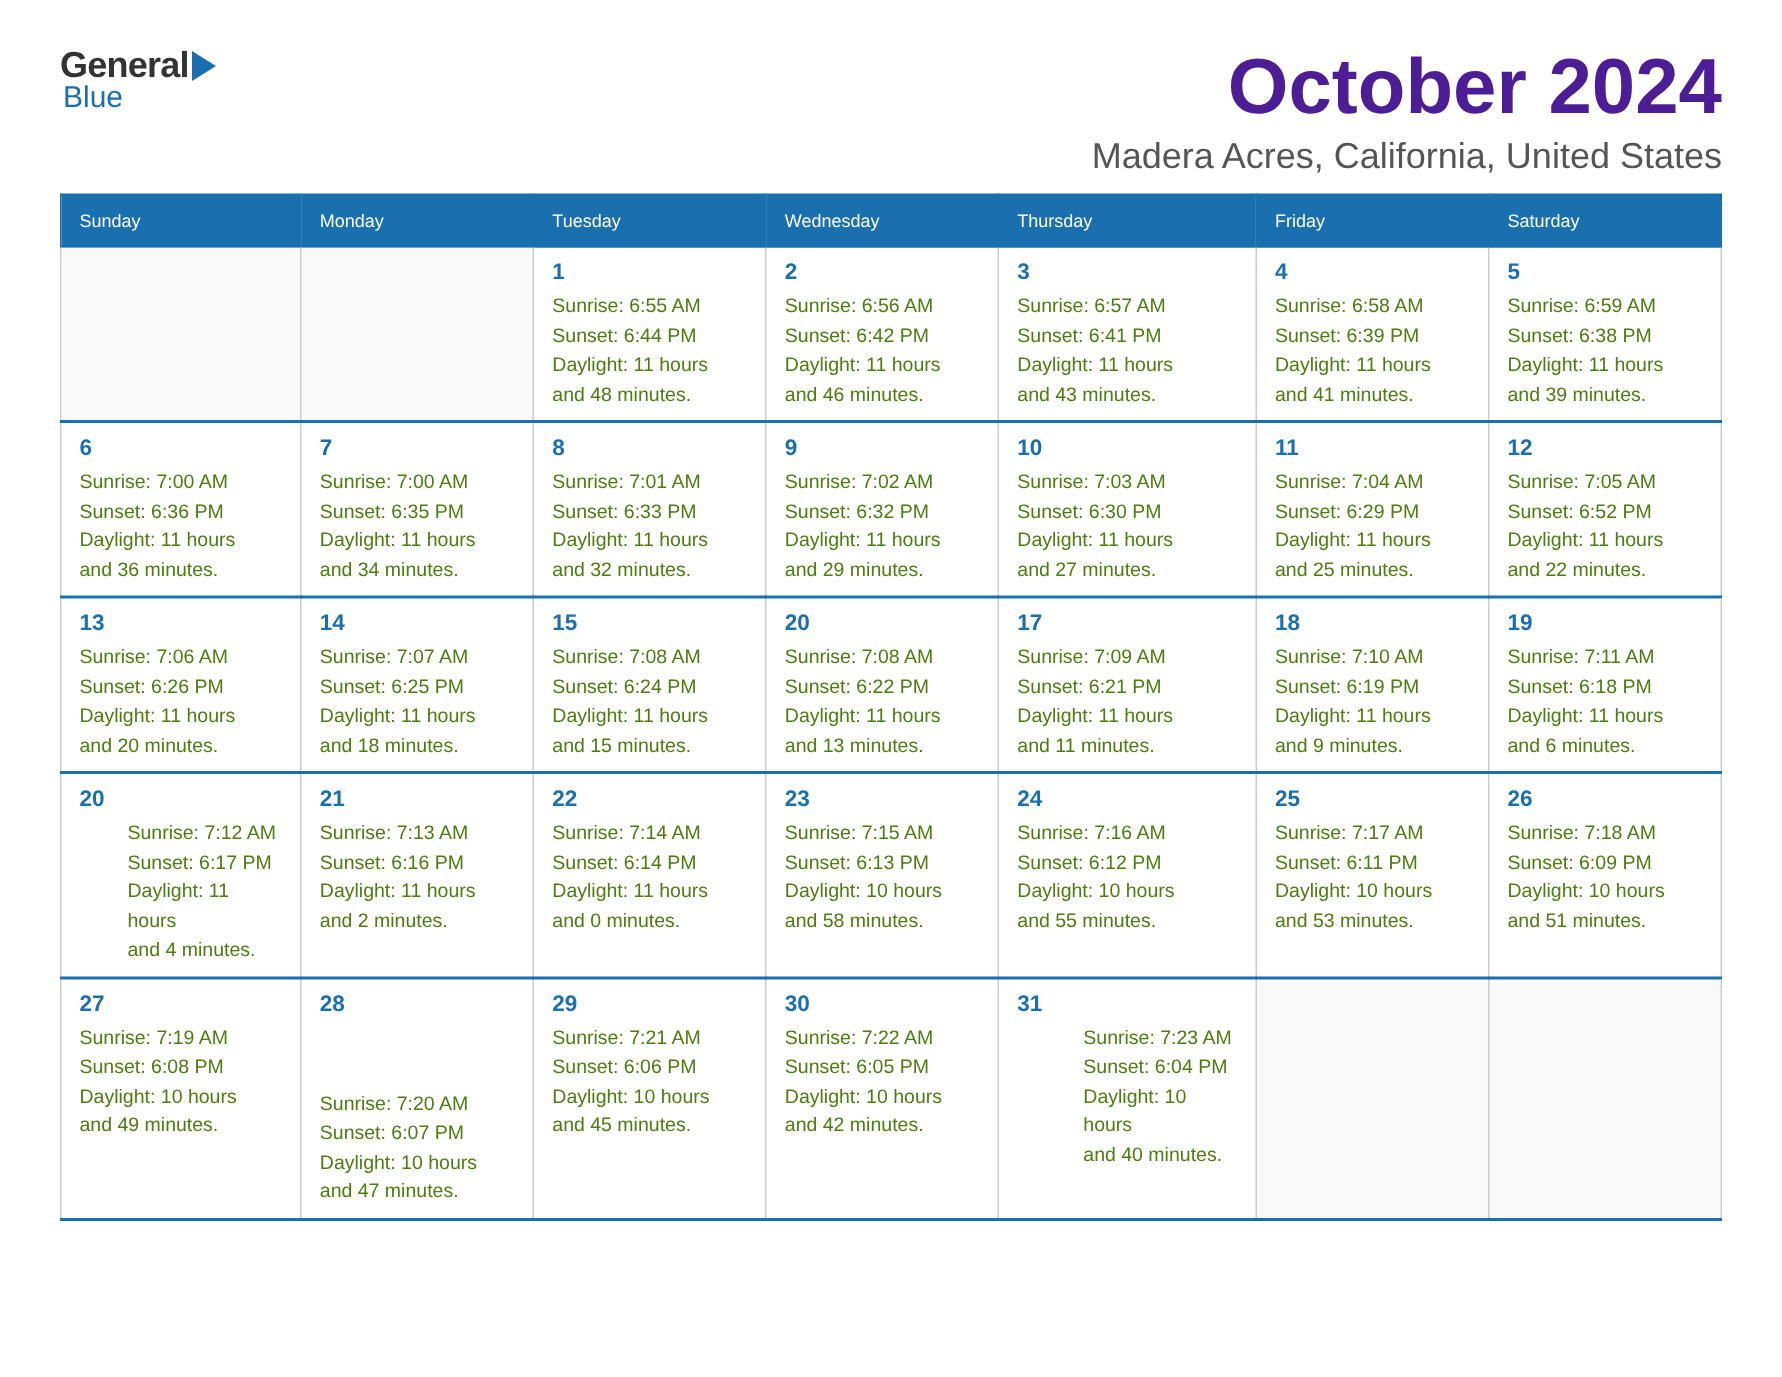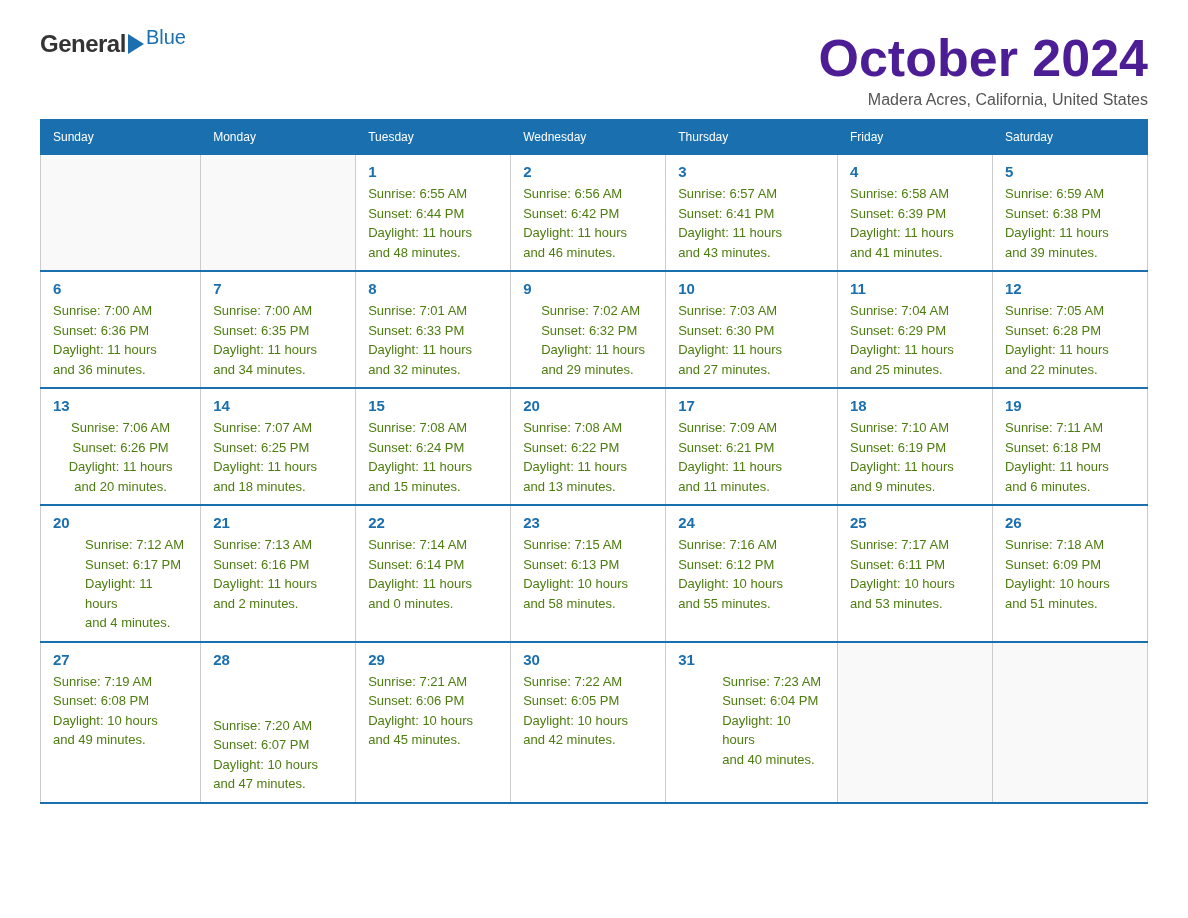--- a/index.html
+++ b/index.html
@@ -19,21 +19,21 @@
     .title-area {
       text-align: right;
     }
     .month-title {
       font-size: 52px;
       font-weight: bold;
       color: #4c1d95;
       line-height: 1.1;
     }
     .location-title {
-      font-size: 16px;
+      font-size: 24px;
       color: #555;
       margin-top: 4px;
     }
     table {
       width: 100%;
       border-collapse: collapse;
       margin-top: 10px;
     }
     thead tr th {
       background-color: #1a6faf;
@@ -66,21 +66,21 @@
     .day-info {
       line-height: 1.5;
       color: #4d7c0f;
       font-size: 13px;
     }
     .empty-cell {
       background: #f9f9f9;
     }
     .logo-wrapper {
       display: flex;
-      flex-direction: row;
+      flex-direction: column;
       align-items: flex-start;
     }
     .logo-line1 {
       display: flex;
       align-items: center;
     }
     .logo-general {
       font-size: 24px;
       font-weight: bold;
       color: #333;
@@ -189,21 +189,21 @@
         </td>
         <td>
           <span class="day-number">8</span>
           <div class="day-info" style="white-space: pre-line;">Sunrise: 7:01 AM
 Sunset: 6:33 PM
 Daylight: 11 hours
 and 32 minutes.</div>
         </td>
         <td>
           <span class="day-number">9</span>
-          <div class="day-info" style="white-space: pre-line; margin-left: 18px;">Sunrise: 7:02 AM
+          <div class="day-info" style="white-space: pre-line;">Sunrise: 7:02 AM
 Sunset: 6:32 PM
 Daylight: 11 hours
 and 29 minutes.</div>
         </td>
         <td>
           <span class="day-number">10</span>
           <div class="day-info" style="white-space: pre-line;">Sunrise: 7:03 AM
 Sunset: 6:30 PM
 Daylight: 11 hours
 and 27 minutes.</div>
@@ -211,29 +211,29 @@
         <td>
           <span class="day-number">11</span>
           <div class="day-info" style="white-space: pre-line;">Sunrise: 7:04 AM
 Sunset: 6:29 PM
 Daylight: 11 hours
 and 25 minutes.</div>
         </td>
         <td>
           <span class="day-number">12</span>
           <div class="day-info" style="white-space: pre-line;">Sunrise: 7:05 AM
-Sunset: 6:28 PM
+Sunset: 6:52 PM
 Daylight: 11 hours
 and 22 minutes.</div>
         </td>
       </tr>
       <tr>
         <td>
           <span class="day-number">13</span>
-          <div class="day-info" style="white-space: pre-line; text-align: center;">Sunrise: 7:06 AM
+          <div class="day-info" style="white-space: pre-line;">Sunrise: 7:06 AM
 Sunset: 6:26 PM
 Daylight: 11 hours
 and 20 minutes.</div>
         </td>
         <td>
           <span class="day-number">14</span>
           <div class="day-info" style="white-space: pre-line;">Sunrise: 7:07 AM
 Sunset: 6:25 PM
 Daylight: 11 hours
 and 18 minutes.</div>

